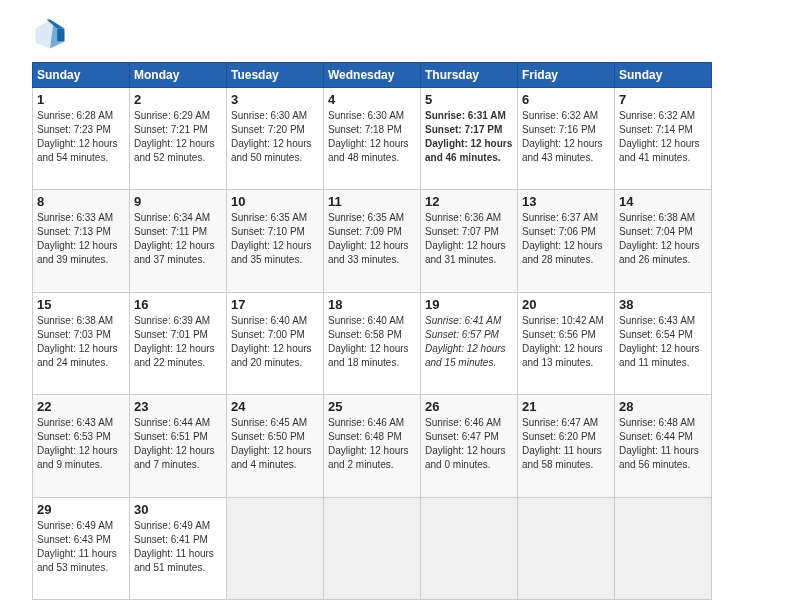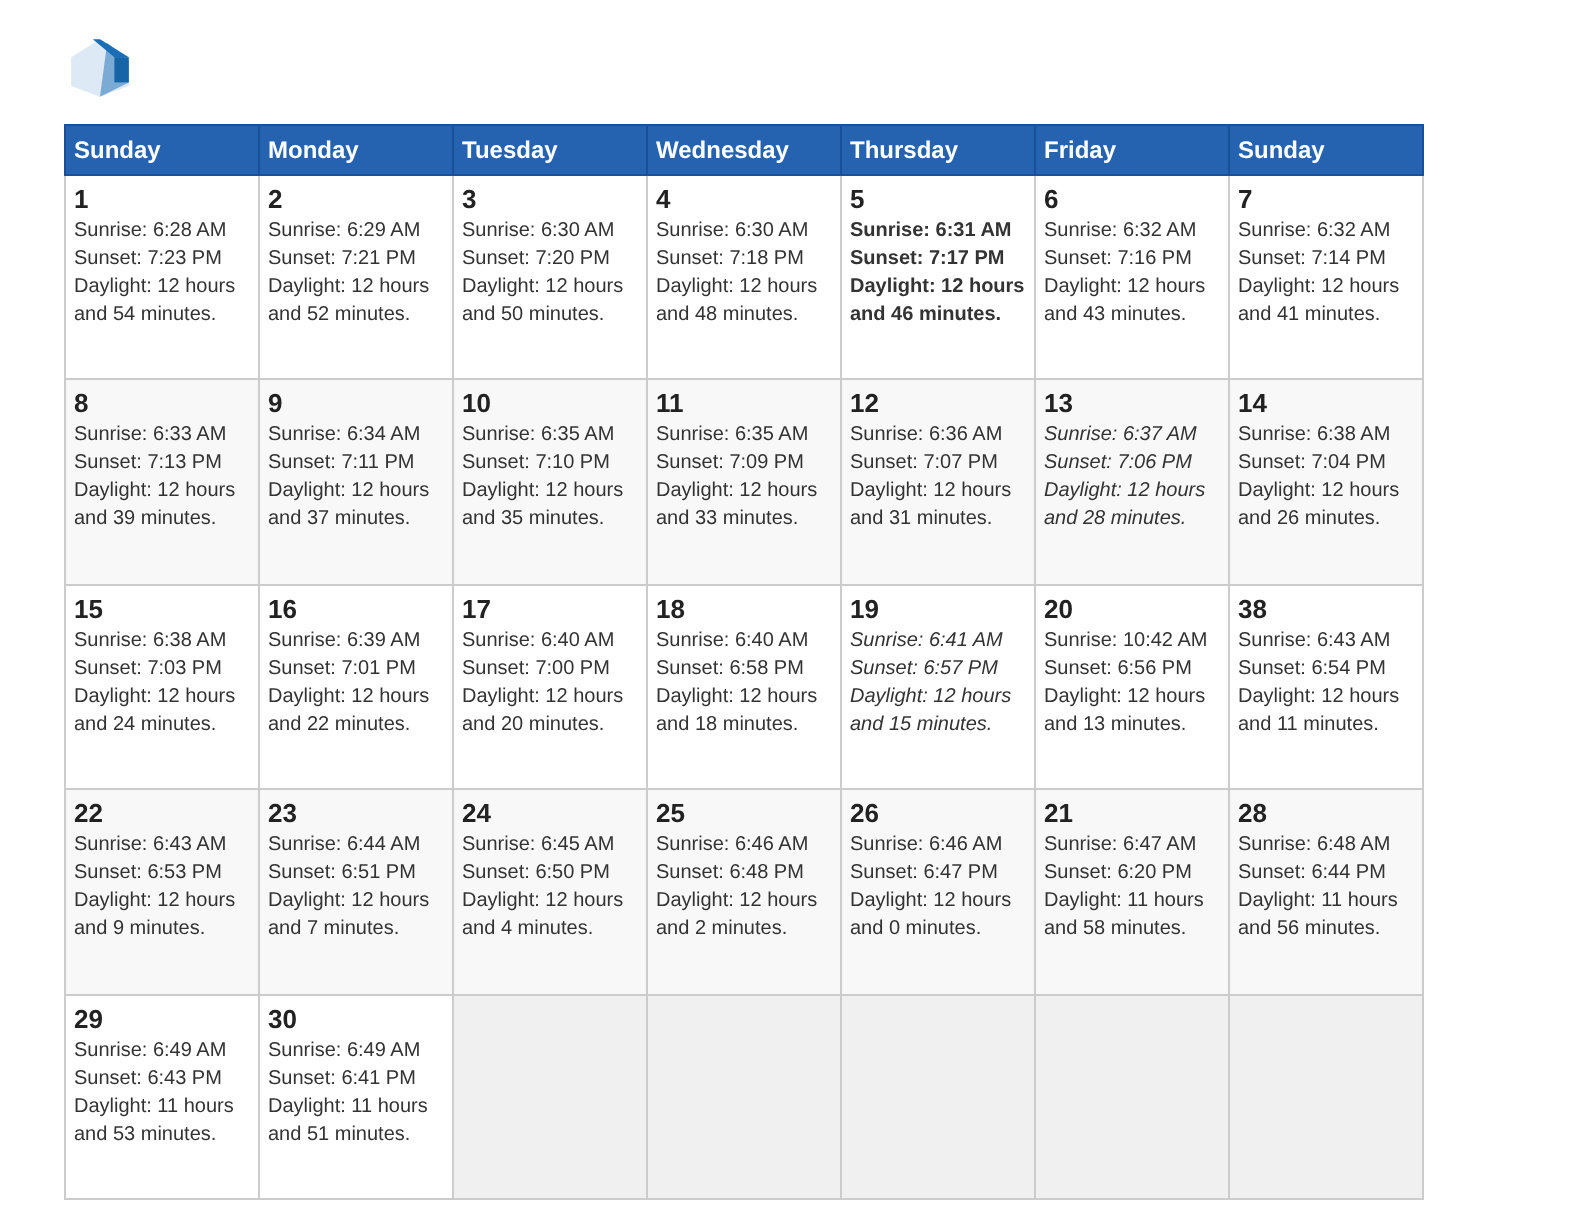--- a/index.html
+++ b/index.html
@@ -221,21 +221,21 @@
           </td>
           <td>
             <span class="day-num">12</span>
             <div class="day-info" style="white-space: pre-line;">Sunrise: 6:36 AM
 Sunset: 7:07 PM
 Daylight: 12 hours
 and 31 minutes.</div>
           </td>
           <td>
             <span class="day-num">13</span>
-            <div class="day-info" style="white-space: pre-line; font-style: italic;">Sunrise: 6:37 AM
+            <div class="day-info" style="white-space: pre-line;">Sunrise: 6:37 AM
 Sunset: 7:06 PM
 Daylight: 12 hours
 and 28 minutes.</div>
           </td>
           <td>
             <span class="day-num">14</span>
             <div class="day-info" style="white-space: pre-line;">Sunrise: 6:38 AM
 Sunset: 7:04 PM
 Daylight: 12 hours
 and 26 minutes.</div>

